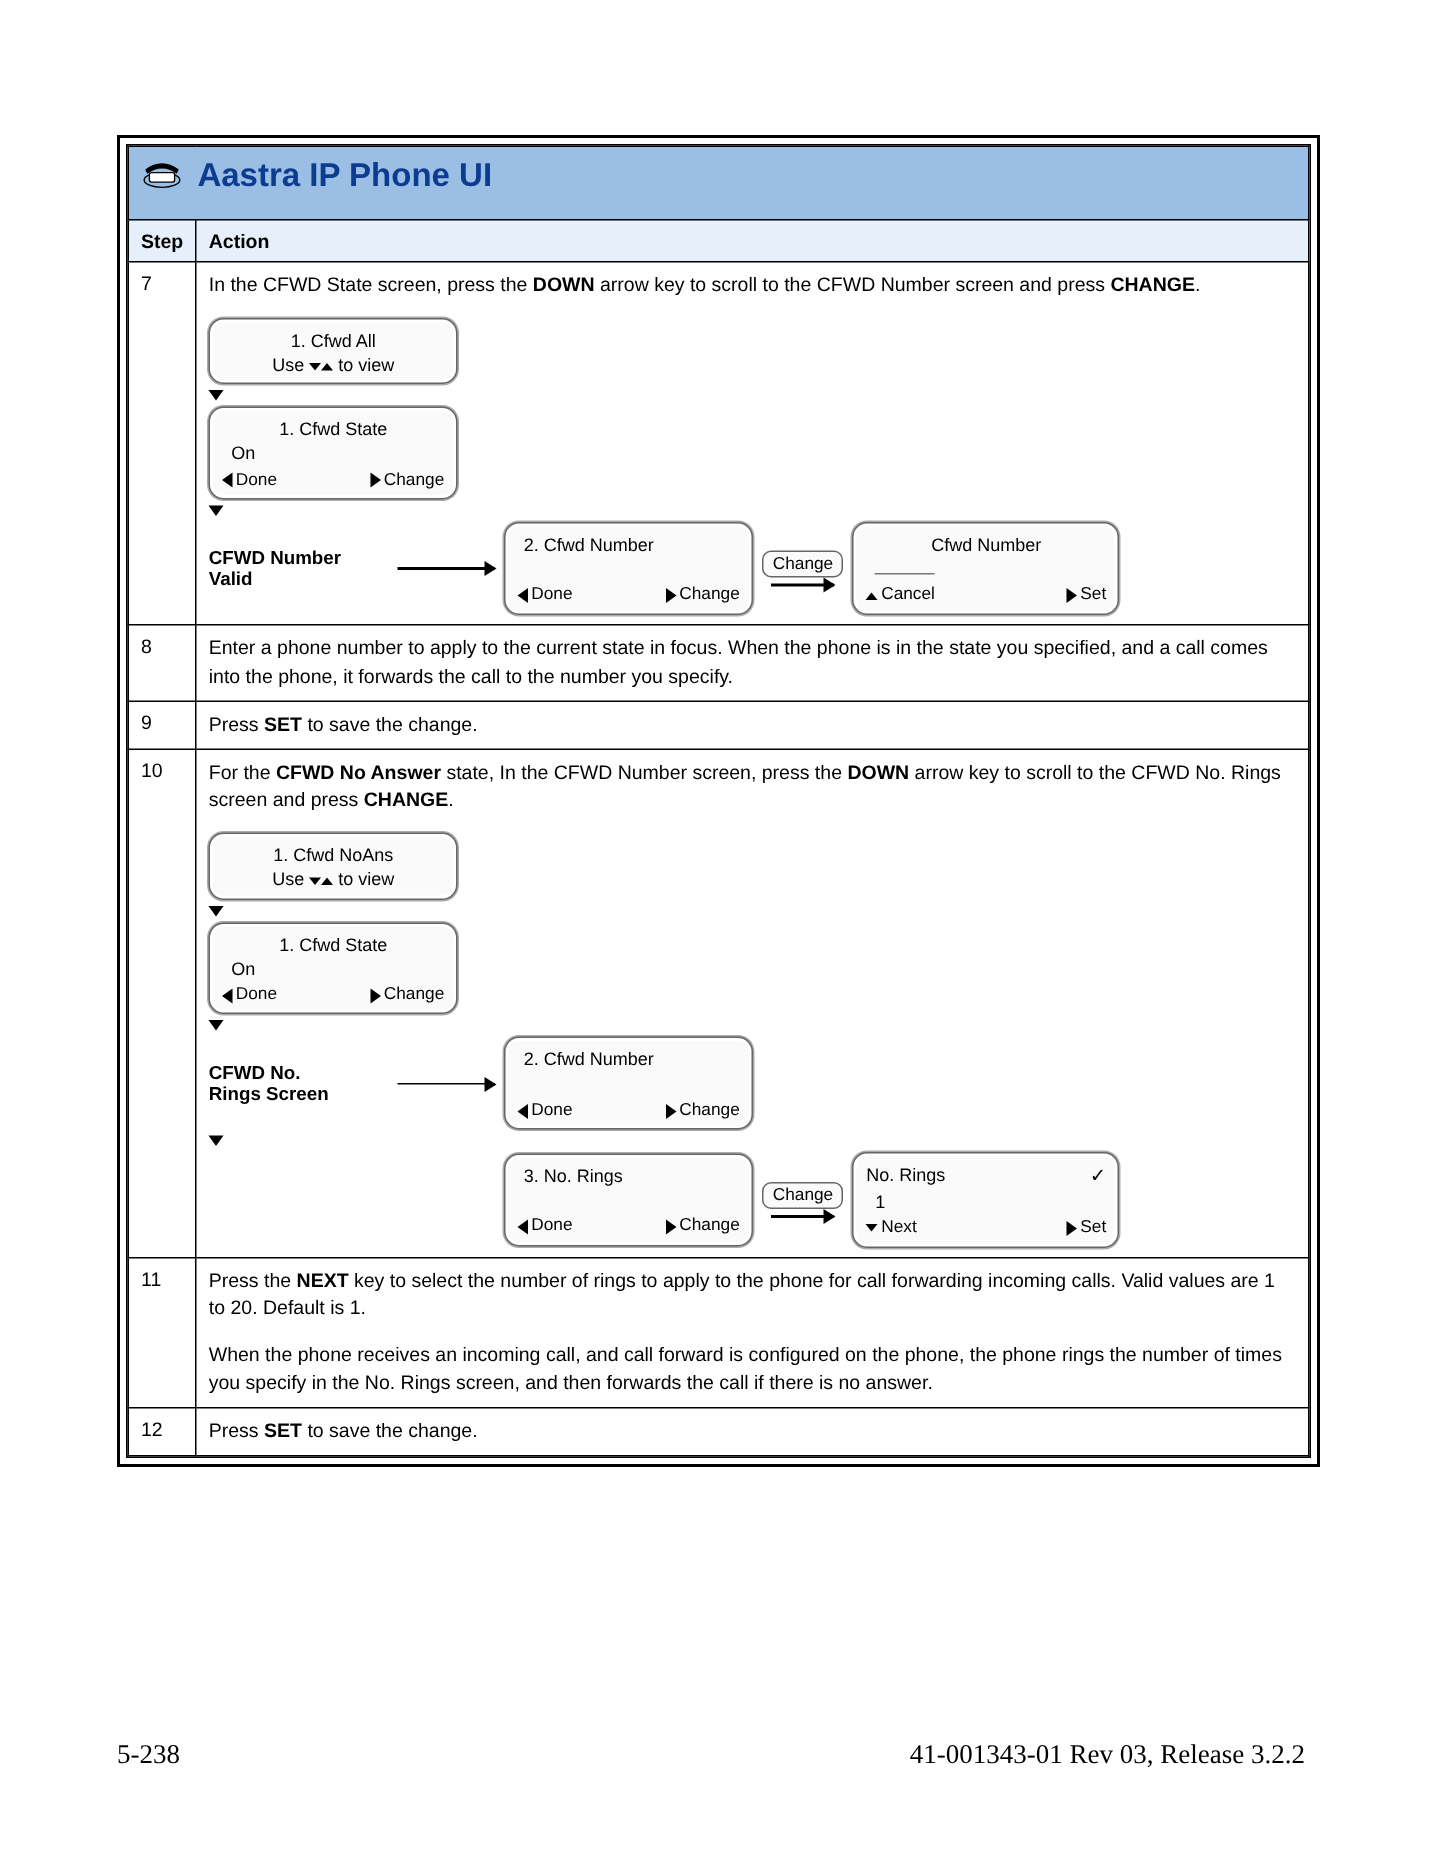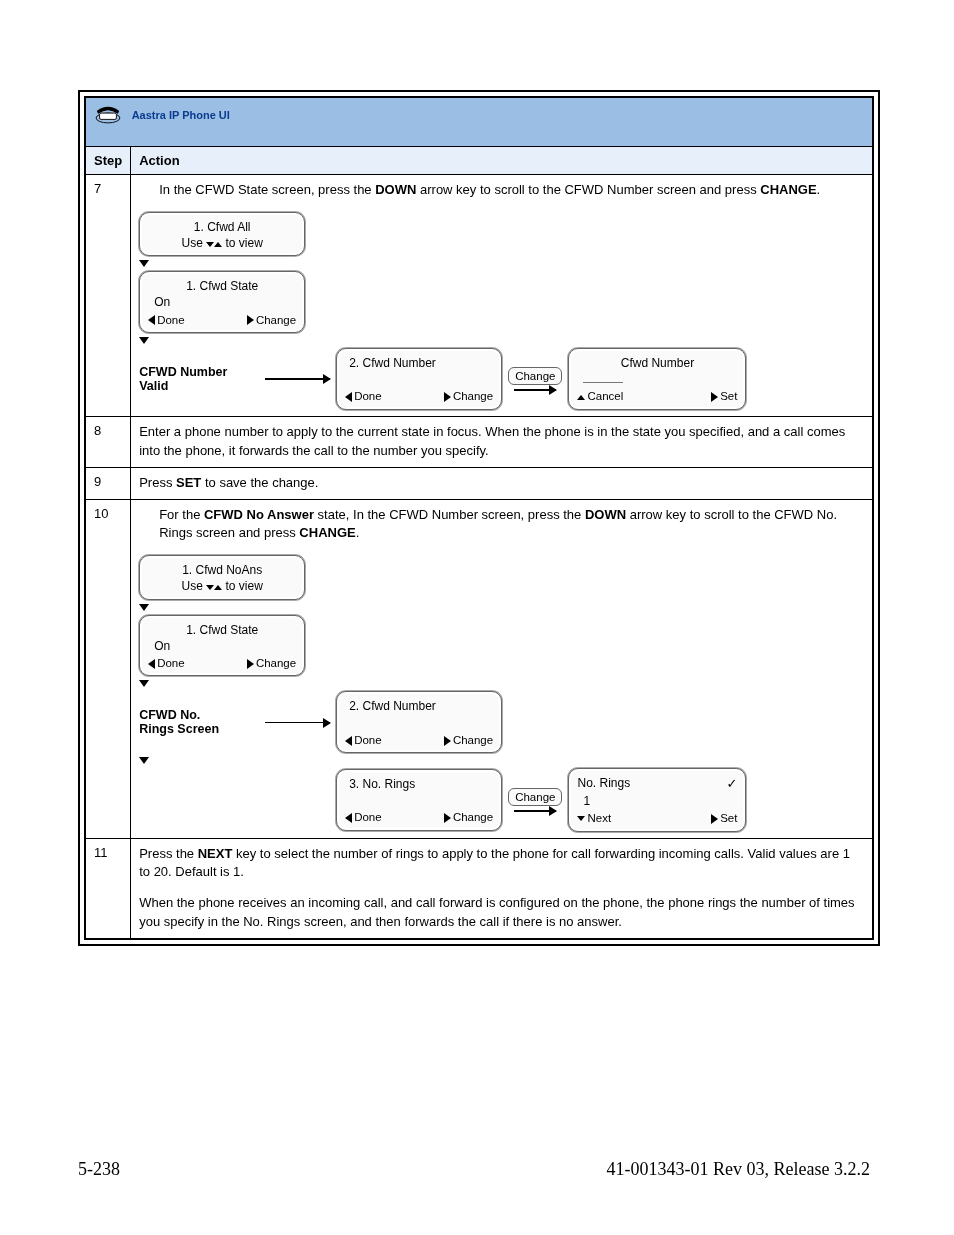--- a/index.html
+++ b/index.html
@@ -35,21 +35,21 @@
     padding: 6px 8px;
     font-size: 13px;
   }
   .title-row td {
     background: #9bbee4;
     height: 36px;
     vertical-align: middle;
     padding-left: 8px;
   }
   .title-text {
-    font-size: 11px;
+    font-size: 22px;
     font-weight: bold;
     color: #0b3c8f;
     display: inline-block;
     vertical-align: middle;
   }
   .phone-icon {
     display: inline-block;
     width: 28px;
     height: 22px;
     vertical-align: middle;
@@ -145,21 +145,21 @@
   .footer {
     position: absolute;
     bottom: 55px;
     left: 78px;
     right: 84px;
     display: flex;
     justify-content: space-between;
     font-family: "Times New Roman", Times, serif;
     font-size: 18px;
   }
-  .action-text { line-height: 1.45; margin-left: 20px; }
+  .action-text { line-height: 1.45; }
   b { font-weight: bold; }
 </style>
 </head>
 <body>
 
 <div class="page">
   <div class="outer-frame">
     <div class="inner-frame">
       <table class="main">
         <colgroup>
@@ -378,20 +378,26 @@
         <tr>
           <td class="step-num">11</td>
           <td class="action-text">
             <div style="margin-bottom:12px;">
               <span>Press the </span><b>NEXT</b><span> key to select the number of rings to apply to the phone for call forwarding incoming calls. Valid values are 1 to 20. Default is 1.</span>
             </div>
             <div>When the phone receives an incoming call, and call forward is configured on the phone, the phone rings the number of times you specify in the No. Rings screen, and then forwards the call if there is no answer.</div>
           </td>
         </tr>
 
+        <tr>
+          <td class="step-num">12</td>
+          <td class="action-text">
+            <span>Press </span><b>SET</b><span> to save the change.</span>
+          </td>
+        </tr>
 
       </tbody>
         </table>
     </div>
   </div>
 
   <div class="footer">
     <span>5-238</span>
     <span>41-001343-01 Rev 03, Release 3.2.2</span>
   </div>

